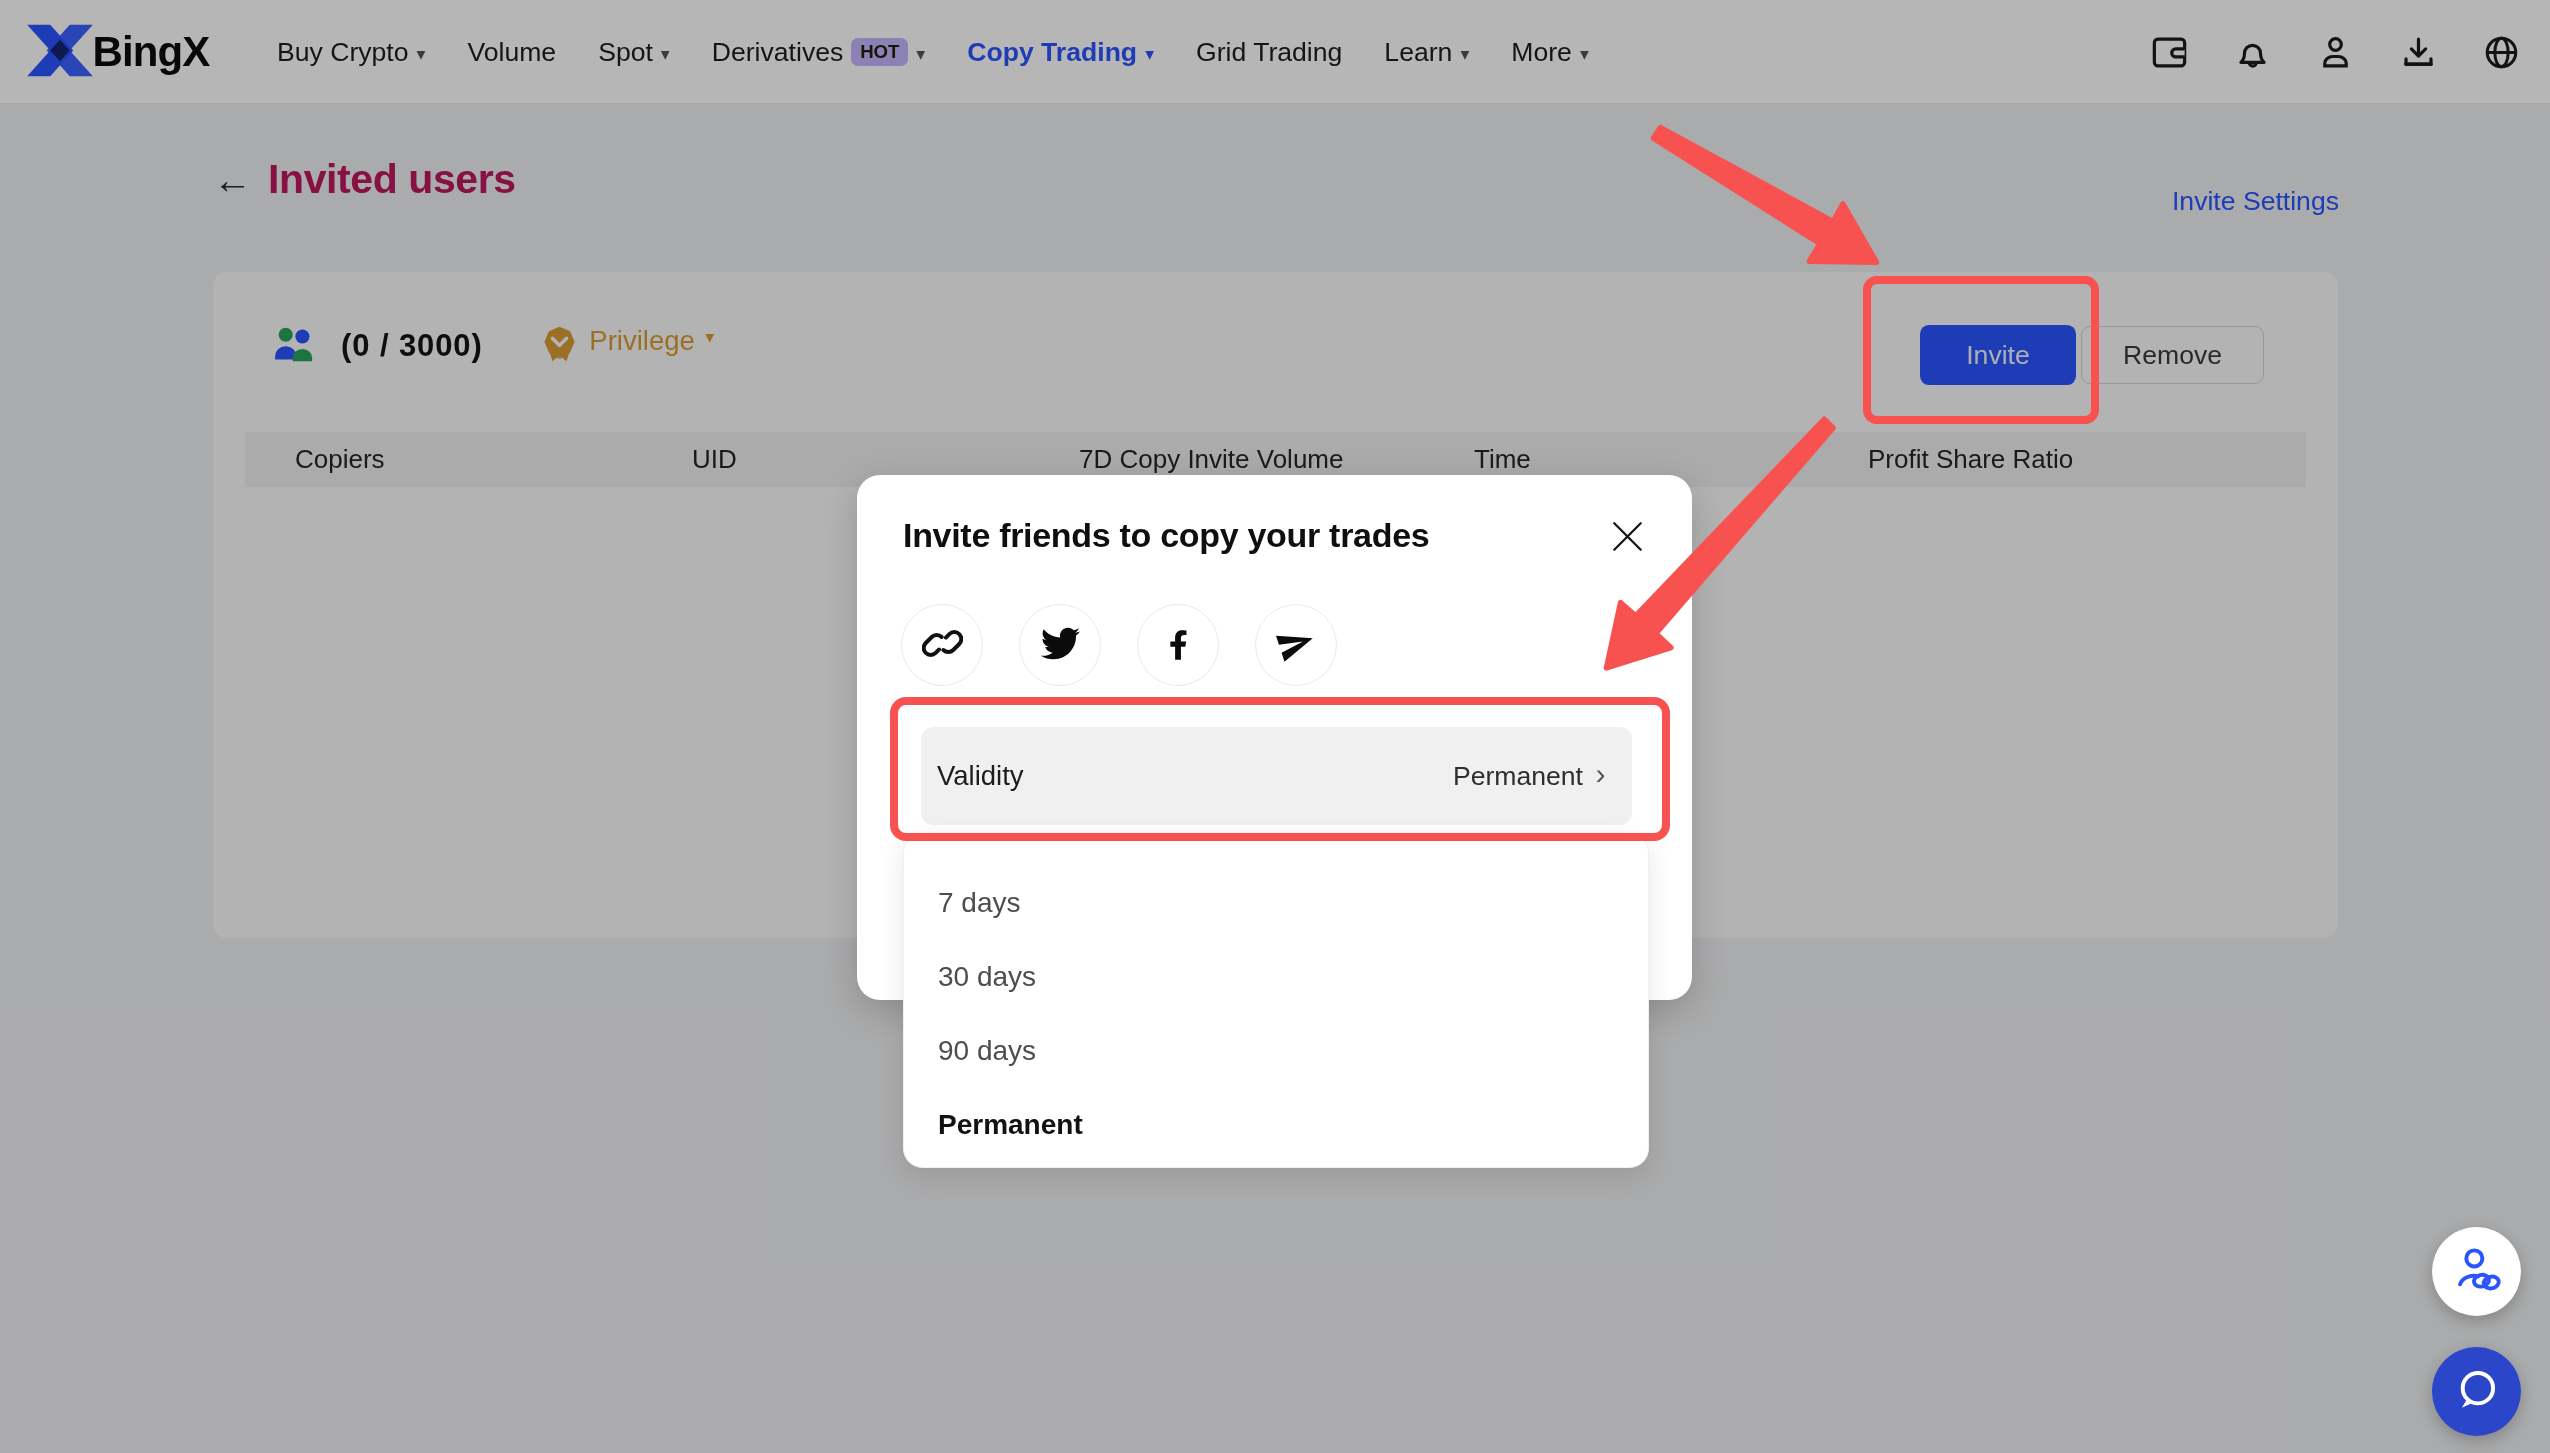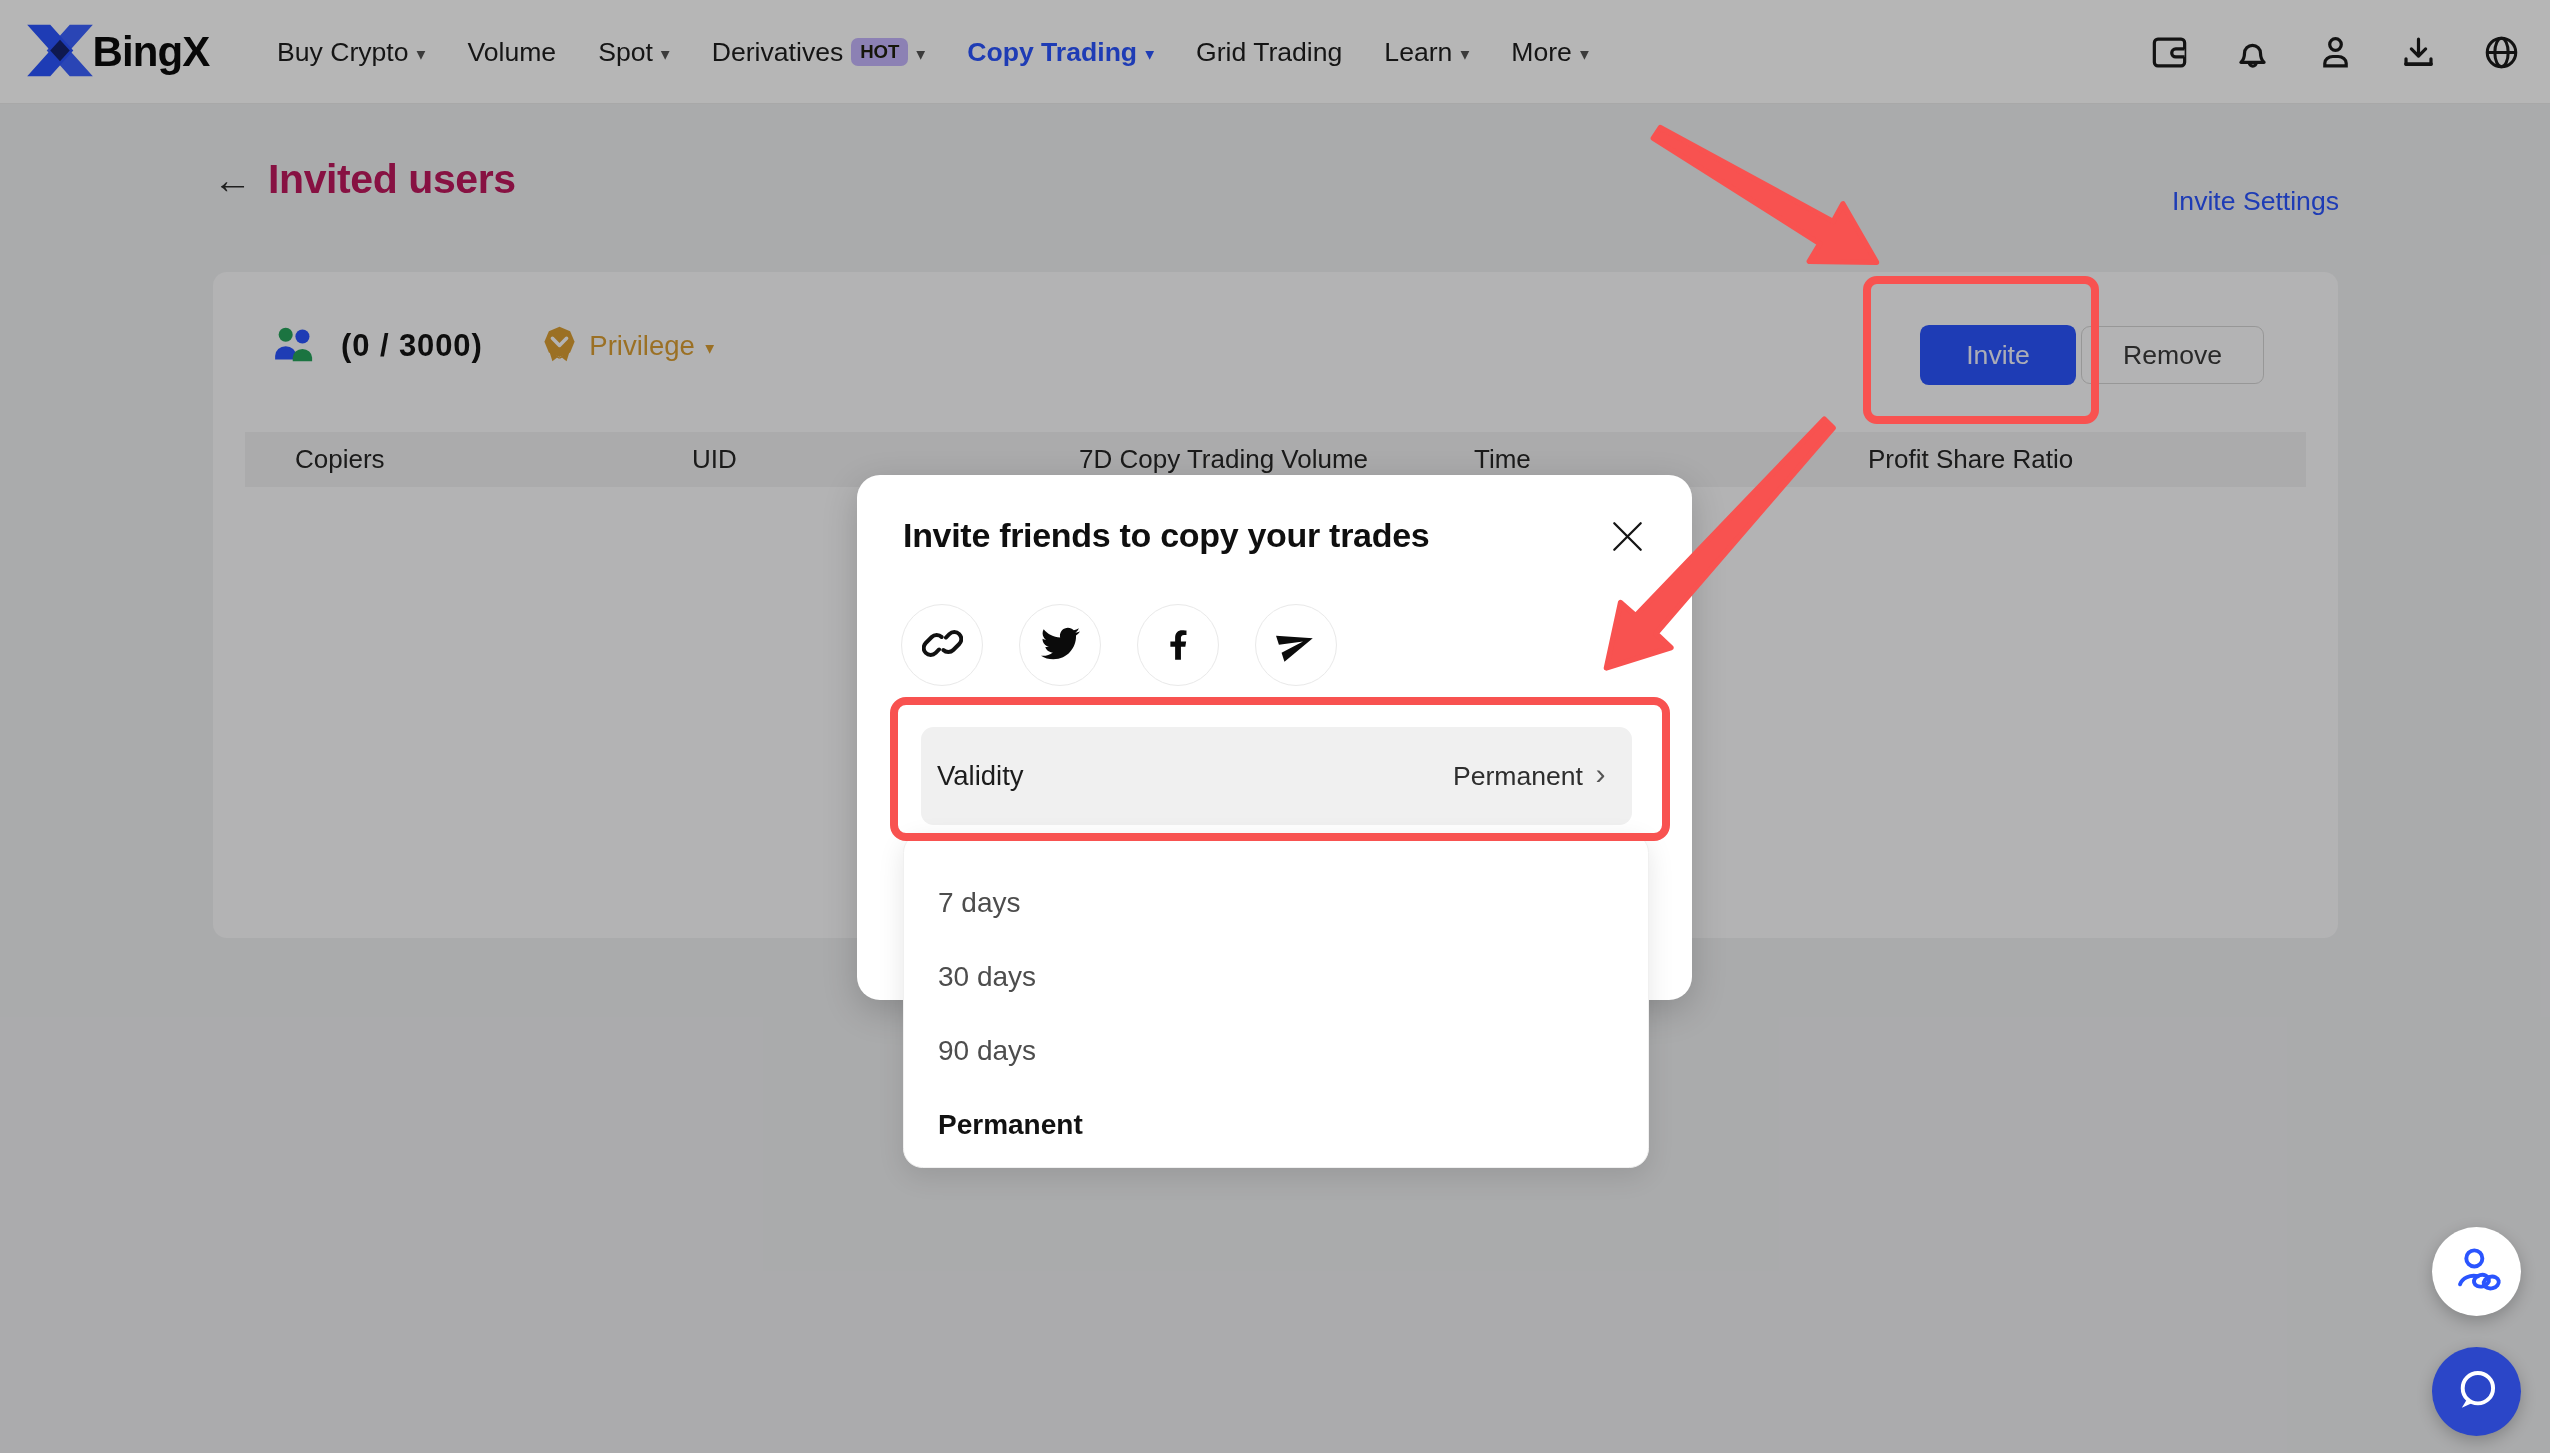--- a/index.html
+++ b/index.html
@@ -24,21 +24,21 @@
   .nav-icons svg{display:block;}
   
   .page-head{position:absolute;left:213px;top:156px;display:flex;align-items:center;gap:16px;z-index:1;}
   .back-arrow{font-size:39px;color:#2c2c2c;line-height:1;}
   .page-title{font-size:41px;font-weight:800;color:#be185d;letter-spacing:-0.4px;}
   .invite-settings{position:absolute;top:186px;right:211px;font-size:26.6px;color:#2a54fe;z-index:1;}
   
   #card{position:absolute;left:213px;top:272px;width:2125px;height:666px;background:#fbfbfc;border-radius:14px;z-index:1;}
   .toolbar-left{position:absolute;left:60px;top:53px;display:flex;align-items:center;}
   .copier-count{font-size:31px;font-weight:600;color:#141414;margin-left:25px;letter-spacing:0.9px;}
-  .privilege-wrap{display:flex;align-items:center;gap:10.6px;margin-left:57px;}
+  .privilege-wrap{display:flex;gap:10.6px;margin-left:57px;}
   .privilege-label{font-size:27.5px;color:#d99e33;}
   .privilege-caret{font-size:17.7px;color:#d99e33;transform:translateY(1.8px);}
   .btn{position:absolute;display:flex;align-items:center;justify-content:center;border-radius:8.9px;font-size:26.6px;cursor:pointer;}
   .btn-invite{left:1707px;top:53px;width:156px;height:60px;background:#2a54fe;color:#f2f3ff;}
   .btn-remove{left:1868px;top:54px;width:183px;height:58px;background:transparent;border:1.8px solid #d4d4d4;color:#3a3a3a;}
   .table-head{position:absolute;left:32px;top:160px;width:2061px;height:55px;background:#f0f0f1;display:block;}
   .th{position:absolute;top:0;height:55px;display:flex;align-items:center;font-size:26px;color:#262626;}
   
   #dim-overlay{position:absolute;left:0;top:0;width:2550px;height:1453px;background:rgba(0,0,0,0.285);z-index:50;}
   
@@ -182,21 +182,21 @@
         <span class="privilege-caret">▾</span>
       </span>
     </div>
 
     <div class="btn btn-invite">Invite</div>
     <div class="btn btn-remove">Remove</div>
 
     <div class="table-head">
       <div class="th" style="left:50px;">Copiers</div>
       <div class="th" style="left:447px;">UID</div>
-      <div class="th" style="left:834px;">7D Copy Trading Volume</div>
+      <div class="th" style="left:834px;">7D Copy Invite Volume</div>
       <div class="th" style="left:1229px;">Time</div>
       <div class="th" style="left:1623px;">Profit Share Ratio</div>
     </div>
   </div>
 
   <div id="dim-overlay"></div>
 
   <div id="modal">
     <div class="modal-title">Invite friends to copy your trades</div>
     <div class="modal-close">

